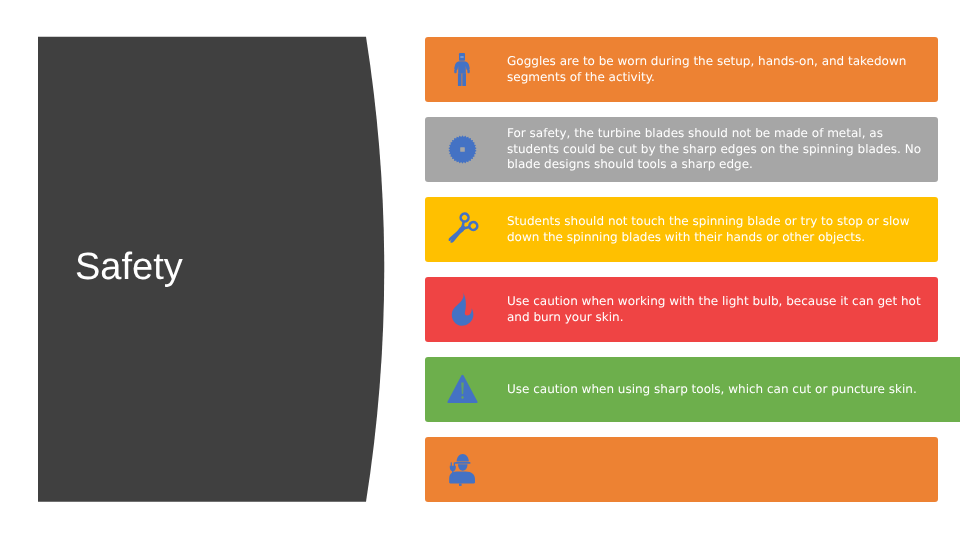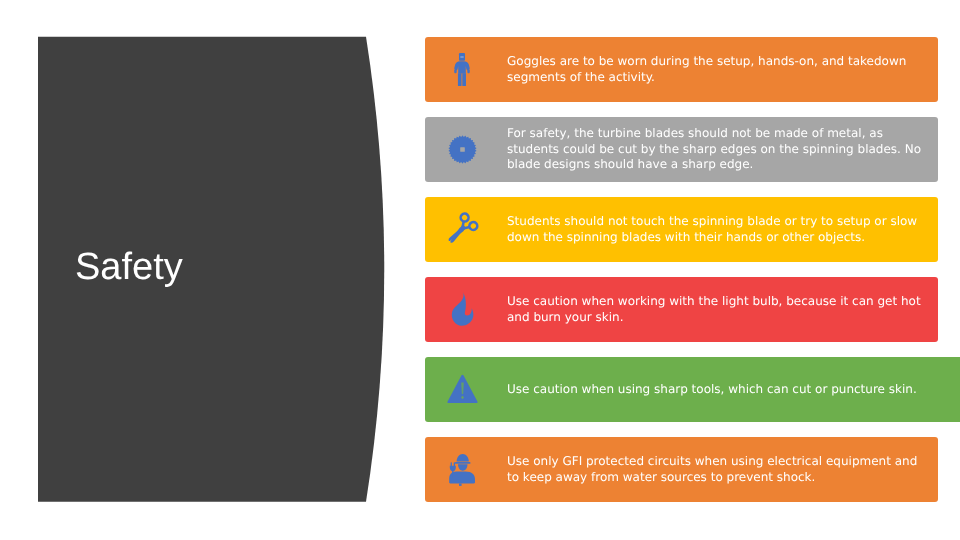--- a/index.html
+++ b/index.html
@@ -52,41 +52,41 @@
     </div>
     <div class="row row-2" style="background: rgb(166, 166, 166);">
       <div class="iconwrap">
       <svg width="29" height="29" viewBox="0 0 29 29" style="left:23px;top:18px">
         <g class="ink" fill="#4472C4">
               <path class="saw-teeth" d="M27.10 14.50 L28.44 15.85 L28.41 16.08 L26.82 17.12 L27.85 18.71 L27.78 18.94 L26.01 19.62 L26.68 21.40 L26.57 21.60 L24.69 21.91 L24.98 23.78 L24.83 23.95 L22.93 23.86 L22.82 25.76 L22.63 25.89 L20.80 25.41 L20.30 27.24 L20.09 27.34 L18.39 26.48 L17.53 28.17 L17.30 28.22 L15.82 27.03 L14.62 28.50 L14.38 28.50 L13.18 27.03 L11.70 28.22 L11.47 28.17 L10.61 26.48 L8.91 27.34 L8.70 27.24 L8.20 25.41 L6.37 25.89 L6.18 25.76 L6.07 23.86 L4.17 23.95 L4.02 23.78 L4.31 21.91 L2.43 21.60 L2.32 21.40 L2.99 19.62 L1.22 18.94 L1.15 18.71 L2.18 17.12 L0.59 16.08 L0.56 15.85 L1.90 14.50 L0.56 13.15 L0.59 12.92 L2.18 11.88 L1.15 10.29 L1.22 10.06 L2.99 9.38 L2.32 7.60 L2.43 7.40 L4.31 7.09 L4.02 5.22 L4.17 5.05 L6.07 5.14 L6.18 3.24 L6.37 3.11 L8.20 3.59 L8.70 1.76 L8.91 1.66 L10.61 2.52 L11.47 0.83 L11.70 0.78 L13.18 1.97 L14.38 0.50 L14.62 0.50 L15.82 1.97 L17.30 0.78 L17.53 0.83 L18.39 2.52 L20.09 1.66 L20.30 1.76 L20.80 3.59 L22.63 3.11 L22.82 3.24 L22.93 5.14 L24.83 5.05 L24.98 5.22 L24.69 7.09 L26.57 7.40 L26.68 7.60 L26.01 9.38 L27.78 10.06 L27.85 10.29 L26.82 11.88 L28.41 12.92 L28.44 13.15 Z"></path>
             </g>
         <rect class="knockout" x="12.2" y="12.2" width="4.6" height="4.6" rx="0.5" fill="#A6A6A6"></rect>
       </svg>
       </div>
-      <div class="rowtext" style="color: rgb(255, 255, 255);">For safety, the turbine blades should not be made of metal, as students could be cut by the sharp edges on the spinning blades. No blade designs should have a sharp edge.</div>
+      <div class="rowtext" style="color: rgb(255, 255, 255);">For safety, the turbine blades should not be made of metal, as students could be cut by the sharp edges on the spinning blades. No blade designs should tools a sharp edge.</div>
     </div>
     <div class="row row-3" style="background: rgb(255, 192, 0);">
       <div class="iconwrap">
       <svg width="33" height="33" viewBox="0 0 31 31" style="left:20px;top:16px">
         <g transform="rotate(-136 15.5 15.5)">
           <g class="ink" fill="#4472C4">
             <path d="M13.6 0.0 C14.2 -0.6 15.1 -0.4 15.3 0.5 L17.8 15.2 C18.0 16.5 17.3 17.5 16.1 17.7 C15.0 17.9 14.1 17.2 14.0 16.0 L12.9 2.1 C12.8 1.2 13.1 0.5 13.6 0.0 Z"></path>
             <path d="M17.4 0.0 C16.8 -0.6 15.9 -0.4 15.7 0.5 L13.2 15.2 C13.0 16.5 13.7 17.5 14.9 17.7 C16.0 17.9 16.9 17.2 17.0 16.0 L18.1 2.1 C18.2 1.2 17.9 0.5 17.4 0.0 Z"></path>
           </g>
           <g class="stroke-ink" fill="none" stroke-width="2.4" stroke="#4472C4">
             <circle cx="9.8" cy="25.6" r="3.7"></circle>
             <circle cx="21.2" cy="25.6" r="3.7"></circle>
             <path d="M11.7 22.4 L14.9 17.5"></path>
             <path d="M19.3 22.4 L16.1 17.5"></path>
           </g>
           <circle class="ink" cx="15.5" cy="17.6" r="2.3" fill="#4472C4"></circle>
         </g>
       </svg>
       </div>
-      <div class="rowtext" style="color: rgb(255, 255, 255);">Students should not touch the spinning blade or try to setup or slow down the spinning blades with their hands or other objects.</div>
+      <div class="rowtext" style="color: rgb(255, 255, 255);">Students should not touch the spinning blade or try to stop or slow down the spinning blades with their hands or other objects.</div>
     </div>
     <div class="row row-4" style="background: #ef4444;">
       <div class="iconwrap">
       <svg width="23" height="35" viewBox="0 0 22 33" style="left:26px;top:15px">
         <path class="ink" d="M11.4 0 C13.1 4.1 11.0 7.3 8.3 10.1 C5.4 13.0 2.0 15.0 1.0 19.4 C-0.4 25.6 4.1 32.1 10.1 32.1 C16.5 32.1 21.4 27.3 21.4 21.3 C21.4 19.0 20.8 17.2 19.7 15.3 C20.2 19.3 18.2 22.2 15.5 22.2 C13.6 22.2 12.8 21.1 13.3 19.2 C15.1 12.4 14.3 5.0 11.4 0 Z" fill="#4472C4"></path>
       </svg>
       </div>
       <div class="rowtext" style="color: rgb(255, 255, 255);">Use caution when working with the light bulb, because it can get hot and burn your skin.</div>
     </div>
     <div class="row row-5" style="background: rgb(109, 175, 76); padding-left: 39px;">
@@ -108,16 +108,15 @@
           <path d="M9.0 11.2 L18.5 11.2 C18.5 14.9 16.4 17.7 13.7 17.7 C11.1 17.7 9.0 14.9 9.0 11.2 Z"></path>
           <path d="M9.4 18.6 L16.4 18.6 C23.0 18.6 26.0 21.7 26.0 26.6 L26.0 29.3 C26.0 30.0 25.6 30.4 24.9 30.4 L1.2 30.4 C0.6 30.4 0.2 30.0 0.2 29.3 L0.2 25.8 C0.2 20.4 3.6 18.6 9.4 18.6 Z"></path>
           <rect x="10.0" y="30.5" width="2.6" height="2.4"></rect>
           <rect x="1.6" y="9.3" width="1.3" height="3.9" rx="0.55"></rect>
           <rect x="4.7" y="9.3" width="1.3" height="3.9" rx="0.55"></rect>
           <path d="M0.8 12.8 L6.8 12.8 L6.8 14.4 C6.8 16.6 5.5 18.2 3.8 18.2 C2.1 18.2 0.8 16.6 0.8 14.4 Z"></path>
           <rect x="3.1" y="17.8" width="1.4" height="7.0"></rect>
         </g>
       </svg>
       </div>
-      <div class="rowtext" style="color: rgb(255, 255, 255);">Use only GFI protected circuits when using electrical equipment and to keep away from water sources to prevent shock.</div>
     </div>
   </div>
 </div>
 
 </body></html>

